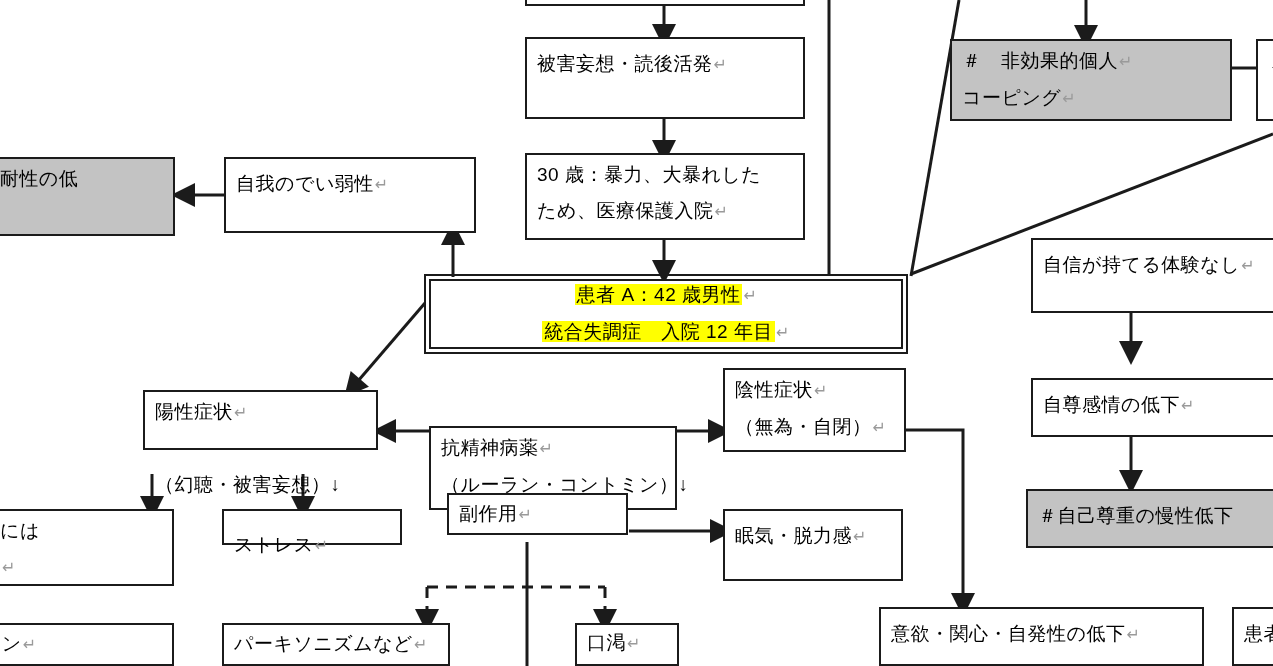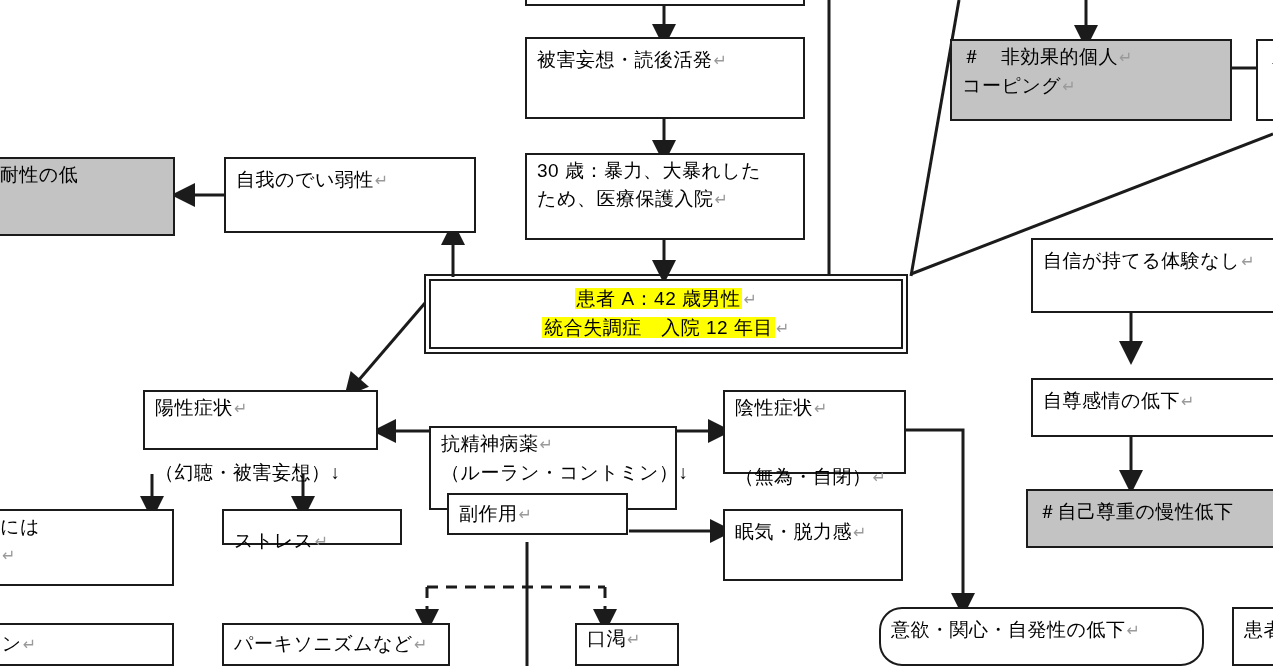--- a/index.html
+++ b/index.html
@@ -17,21 +17,21 @@
   .node{
     position:absolute;
     box-sizing:border-box;
     background:#ffffff;
     border:2px solid #1b1b1b;
     display:flex;
     flex-direction:column;
     justify-content:flex-start;
     padding:7px 10px 0 10px;
     font-size:19px;
-    line-height:28px;
+    line-height:36px;
     color:#000;
     letter-spacing:0.5px;
     white-space:nowrap;
   }
   .node.gray{background:#c3c3c3;}
   .node .ln{display:block;}
   .node.double{
     border:2px solid #1b1b1b;
     outline:2px solid #1b1b1b;
     outline-offset:3px;
@@ -159,21 +159,21 @@
   <div class="node" style="left:143px;top:390px;width:235px;height:60px;padding-top:2px;gap:36px;">
     <span class="ln"><span>陽性症状</span><span class="pilcrow">↵</span></span>
     <span class="ln"><span>（幻聴・被害妄想）↓</span></span>
   </div>
 
   <div class="node" style="left:429px;top:390px;width:248px;height:84px;padding-top:2px;margin-top:36px;">
     <span class="ln"><span>抗精神病薬</span><span class="pilcrow">↵</span></span>
     <span class="ln"><span>（ルーラン・コントミン）↓</span></span>
   </div>
 
-  <div class="node" style="left:723px;top:390px;width:183px;height:84px;padding-top:2px;gap:40px;">
+  <div class="node" style="left:723px;top:368px;width:183px;height:84px;padding-top:2px;">
     <span class="ln"><span>陰性症状</span><span class="pilcrow">↵</span></span>
     <span class="ln"><span>（無為・自閉）</span><span class="pilcrow">↵</span></span>
   </div>
 
   <div class="node" style="left:-90px;top:509px;width:264px;height:77px;padding-top:2px;">
     <span class="ln"><span>日常生活には</span></span>
     <span class="ln"><span>問題なし</span><span class="pilcrow">↵</span></span>
   </div>
 
   <div class="node" style="left:222px;top:509px;width:180px;height:36px;padding-top:16px;justify-content:flex-start;">
@@ -193,21 +193,21 @@
   </div>
 
   <div class="node" style="left:222px;top:623px;width:228px;height:43px;padding-top:0;justify-content:center;">
     <span class="ln"><span>パーキソニズムなど</span><span class="pilcrow">↵</span></span>
   </div>
 
   <div class="node" style="left:575px;top:623px;width:104px;height:43px;padding-top:0;justify-content:flex-start;">
     <span class="ln"><span>口渇</span><span class="pilcrow">↵</span></span>
   </div>
 
-  <div class="node" style="left:879px;top:607px;width:325px;height:59px;border-radius:23px;">
+  <div class="node" style="left:879px;top:607px;width:325px;height:59px;">
     <span class="ln"><span>意欲・関心・自発性の低下</span><span class="pilcrow">↵</span></span>
   </div>
 
   <div class="node" style="left:1232px;top:607px;width:160px;height:59px;">
     <span class="ln"><span>患者</span></span>
   </div>
 
 </div>
 
 </body></html>

